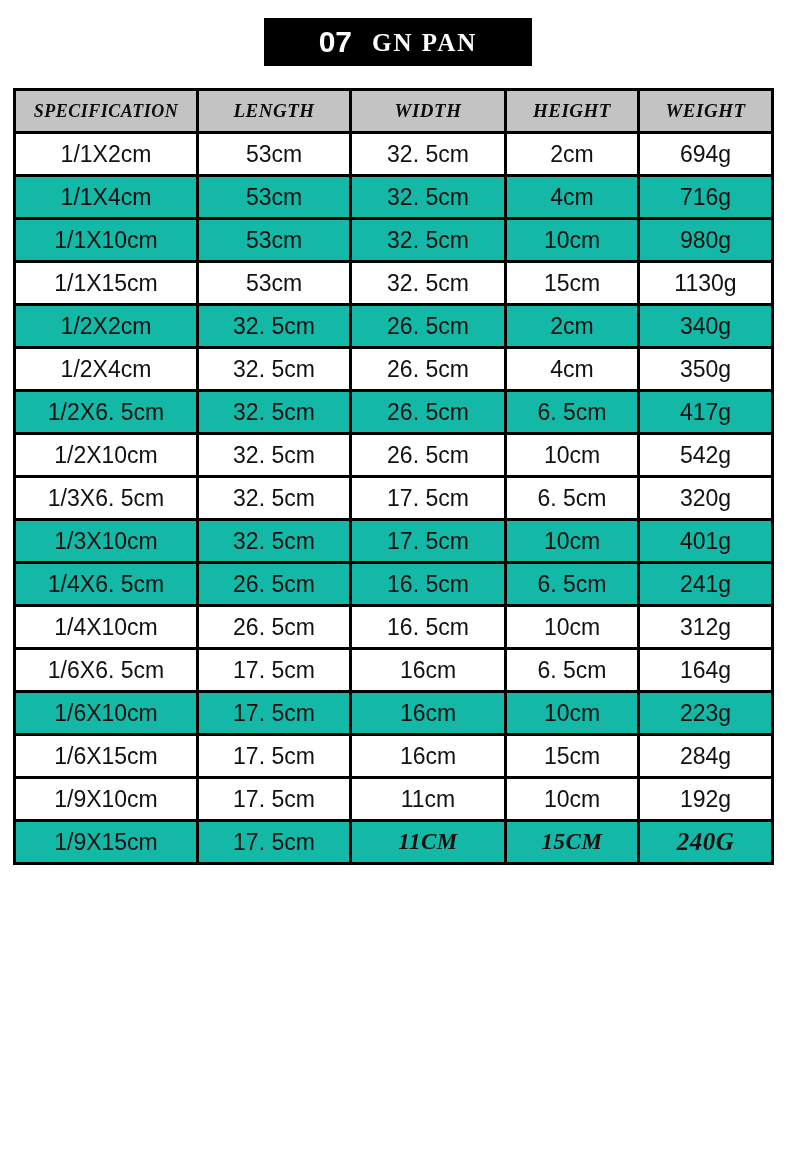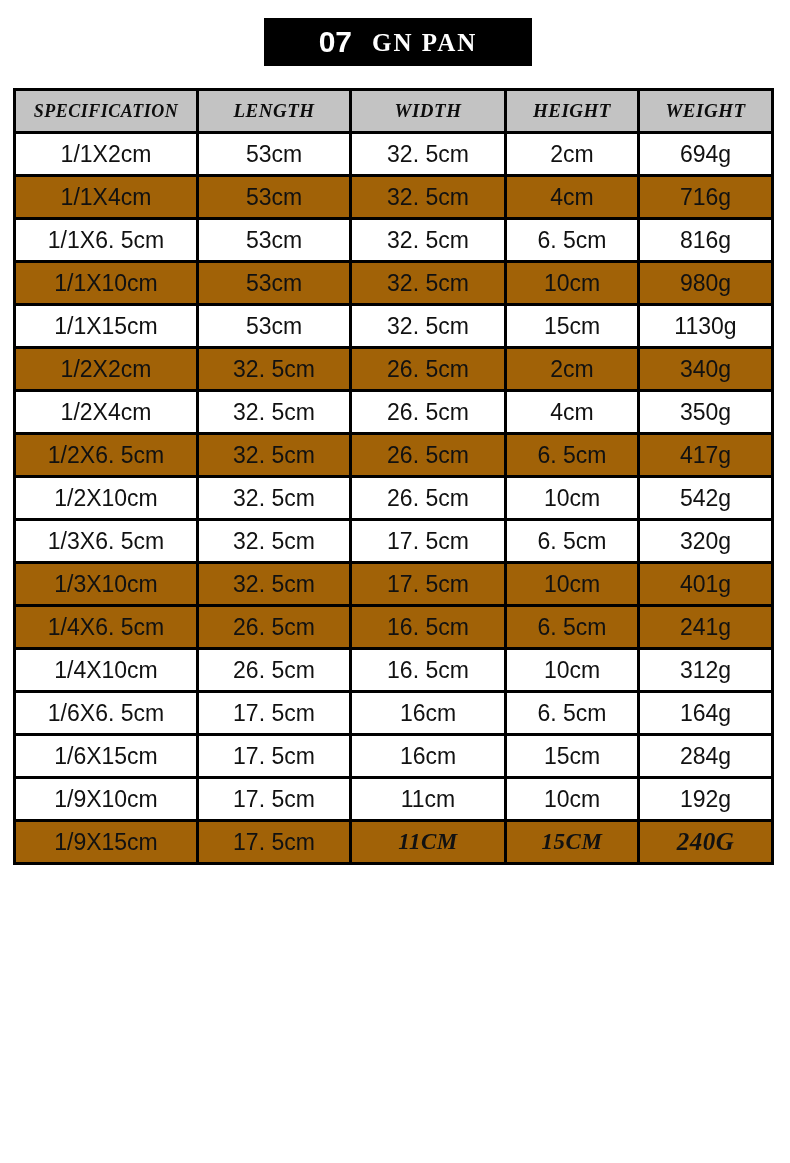--- a/index.html
+++ b/index.html
@@ -94,21 +94,21 @@
 
   
   table.spec tbody td {
     font-family: "Liberation Sans", sans-serif;
     font-size: 23px;
     font-weight: 400;
     letter-spacing: 0px;
     color: #111111;
   }
   table.spec tbody tr.shaded td {
-    background: #a16207;
+    background: #14b8a6;
   }
   
   table.spec tbody td.emph {
     font-family: "Liberation Serif", serif;
     font-style: italic;
     font-weight: 700;
     font-size: 23px;
     letter-spacing: 0.5px;
   }
   table.spec tbody td.emph-big {
@@ -153,27 +153,20 @@
           <td>2cm</td>
           <td>694g</td>
         </tr>
         <tr class="shaded">
           <td>1/1X4cm</td>
           <td>53cm</td>
           <td>32. 5cm</td>
           <td>4cm</td>
           <td>716g</td>
         </tr>
-        <tr>
-          <td>1/1X6. 5cm</td>
-          <td>53cm</td>
-          <td>32. 5cm</td>
-          <td>6. 5cm</td>
-          <td>816g</td>
-        </tr>
         <tr class="shaded">
           <td>1/1X10cm</td>
           <td>53cm</td>
           <td>32. 5cm</td>
           <td>10cm</td>
           <td>980g</td>
         </tr>
         <tr>
           <td>1/1X15cm</td>
           <td>53cm</td>
@@ -236,20 +229,27 @@
           <td>16. 5cm</td>
           <td>10cm</td>
           <td>312g</td>
         </tr>
         <tr>
           <td>1/6X6. 5cm</td>
           <td>17. 5cm</td>
           <td>16cm</td>
           <td>6. 5cm</td>
           <td>164g</td>
+        </tr>
+        <tr class="shaded">
+          <td>1/6X10cm</td>
+          <td>17. 5cm</td>
+          <td>16cm</td>
+          <td>10cm</td>
+          <td>223g</td>
         </tr>
         <tr>
           <td>1/6X15cm</td>
           <td>17. 5cm</td>
           <td>16cm</td>
           <td>15cm</td>
           <td>284g</td>
         </tr>
         <tr>
           <td>1/9X10cm</td>

